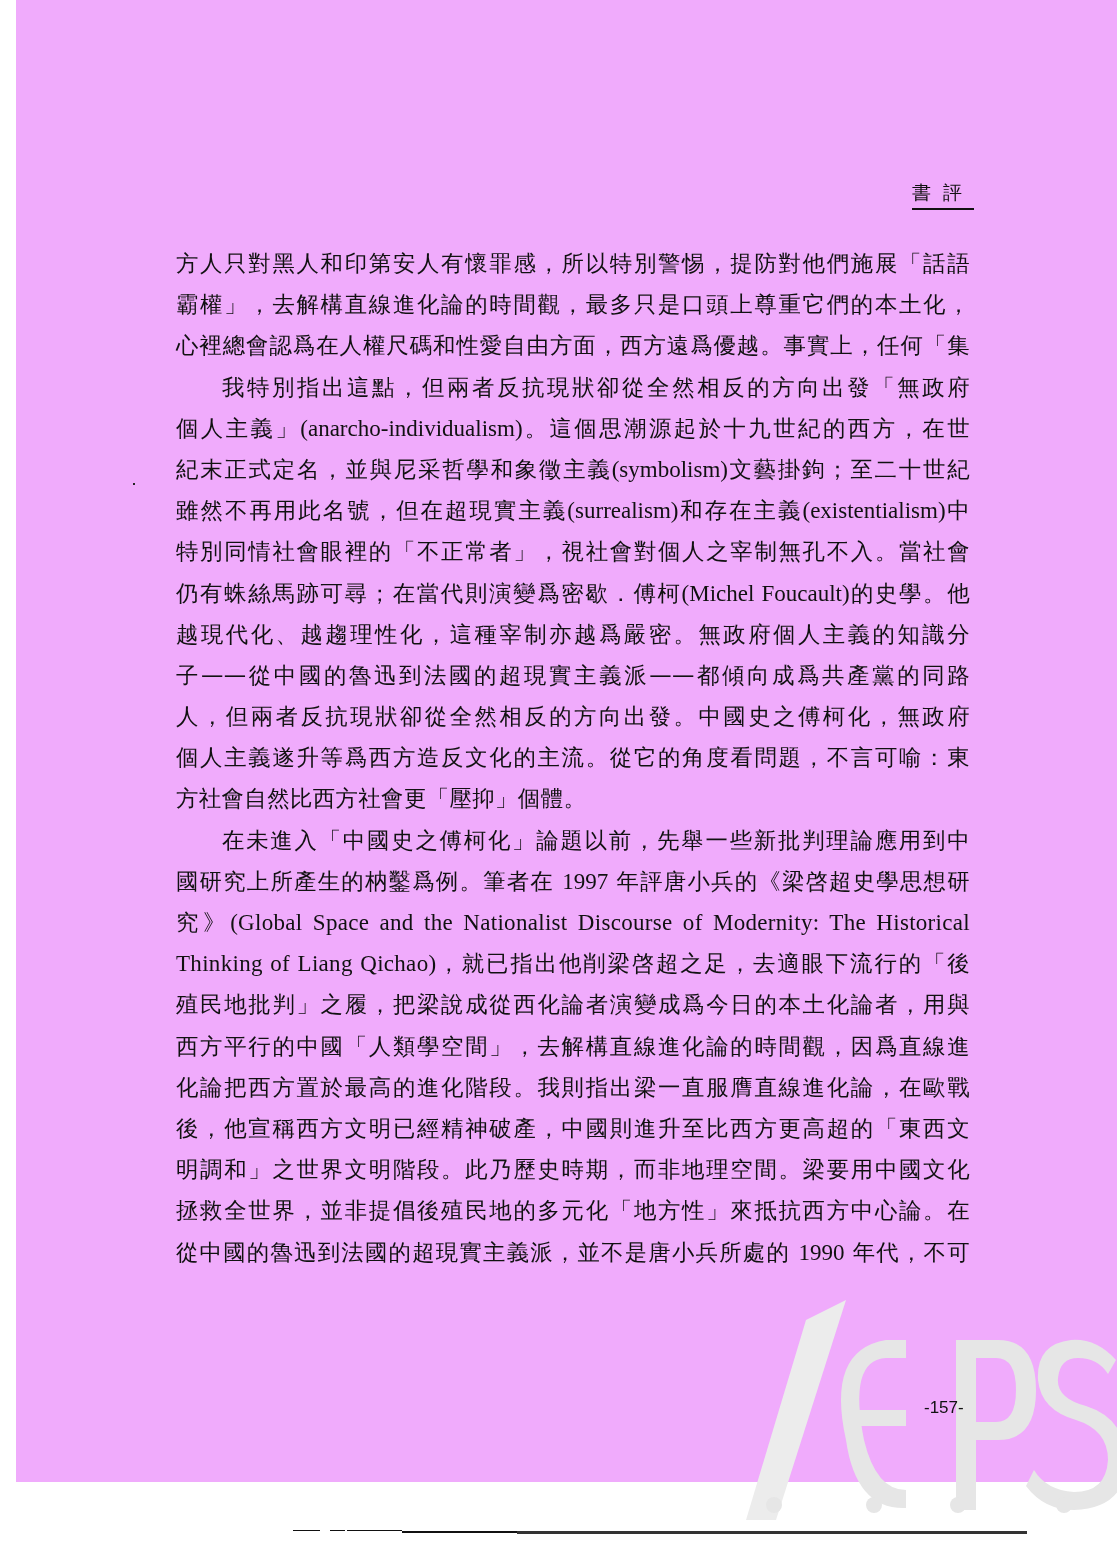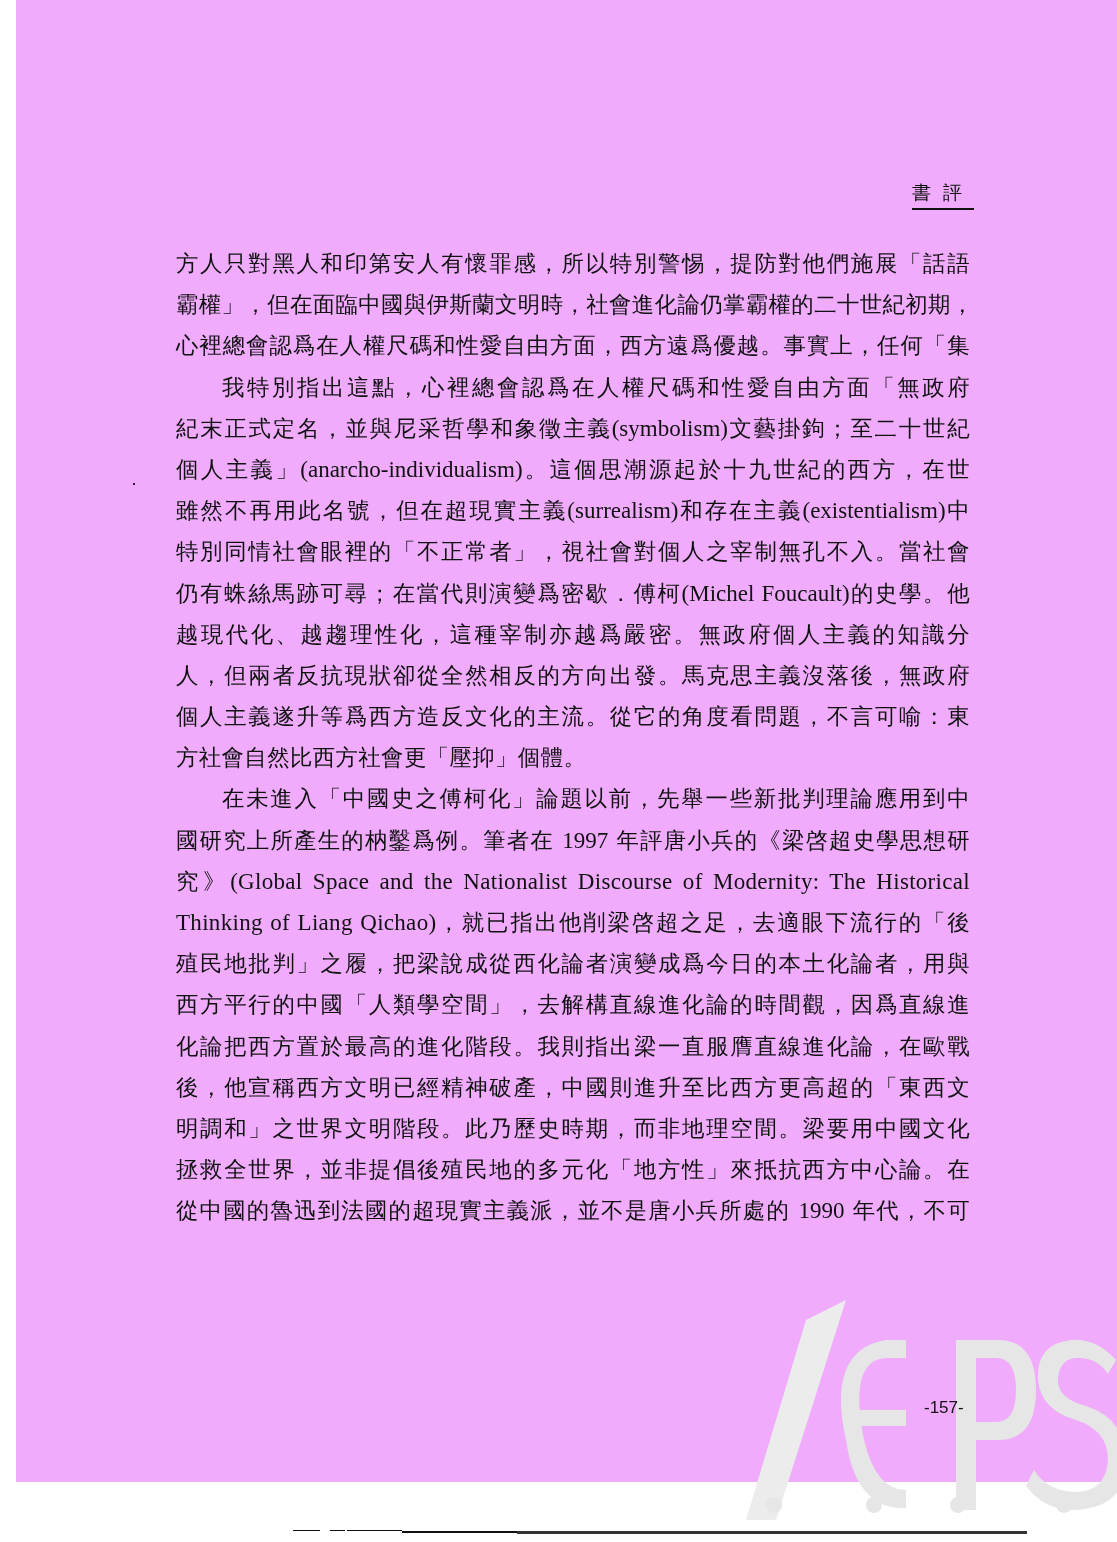--- a/index.html
+++ b/index.html
@@ -139,31 +139,32 @@
     </svg>
   </div>
 
   <div class="running-header">書評</div>
   <div class="running-header-rule"></div>
 
   <div class="speck"></div>
 
   <div class="body-text">
     <div class="line">方人只對黑人和印第安人有懷罪感，所以特別警惕，提防對他們施展「話語</div>
-    <div class="line">霸權」，但在面臨中國與伊斯蘭文明時，社會進化論仍掌霸權的二十世紀初期，</div>
+    <div class="line">霸權」，去解構直線進化論的時間觀，最多只是口頭上尊重它們的本土化，</div>
     <div class="line">心裡總會認爲在人權尺碼和性愛自由方面，西方遠爲優越。事實上，任何「集</div>
 
-    <div class="line indent">我特別指出這點，心裡總會認爲在人權尺碼和性愛自由方面「無政府</div>
+    <div class="line indent">我特別指出這點，但兩者反抗現狀卻從全然相反的方向出發「無政府</div>
+    <div class="line"><span>個人主義」</span><span class="latin">(anarcho-individualism)</span><span>。這個思潮源起於十九世紀的西方，在世</span></div>
     <div class="line"><span>紀末正式定名，並與尼采哲學和象徵主義</span><span class="latin">(symbolism)</span><span>文藝掛鉤；至二十世紀</span></div>
-    <div class="line"><span>個人主義」</span><span class="latin">(anarcho-individualism)</span><span>。這個思潮源起於十九世紀的西方，在世</span></div>
     <div class="line"><span>雖然不再用此名號，但在超現實主義</span><span class="latin">(surrealism)</span><span>和存在主義</span><span class="latin">(existentialism)</span><span>中</span></div>
     <div class="line">特別同情社會眼裡的「不正常者」，視社會對個人之宰制無孔不入。當社會</div>
     <div class="line"><span>仍有蛛絲馬跡可尋；在當代則演變爲密歇．傅柯</span><span class="latin">(Michel Foucault)</span><span>的史學。他</span></div>
     <div class="line">越現代化、越趨理性化，這種宰制亦越爲嚴密。無政府個人主義的知識分</div>
-    <div class="line">人，但兩者反抗現狀卻從全然相反的方向出發。馬克思主義沒落後，無政府</div>
+    <div class="line">子——從中國的魯迅到法國的超現實主義派——都傾向成爲共產黨的同路</div>
+    <div class="line">人，但兩者反抗現狀卻從全然相反的方向出發。中國史之傅柯化，無政府</div>
     <div class="line">個人主義遂升等爲西方造反文化的主流。從它的角度看問題，不言可喻：東</div>
     <div class="line last">方社會自然比西方社會更「壓抑」個體。</div>
 
     <div class="line indent">在未進入「中國史之傅柯化」論題以前，先舉一些新批判理論應用到中</div>
     <div class="line"><span>國研究上所產生的枘鑿爲例。筆者在 </span><span class="latin">1997</span><span> 年評唐小兵的《梁啓超史學思想研</span></div>
     <div class="line"><span>究》</span><span class="italic">(Global Space and the Nationalist Discourse of Modernity: The Historical</span></div>
     <div class="line"><span class="italic">Thinking of Liang Qichao</span><span class="latin">)</span><span>，就已指出他削梁啓超之足，去適眼下流行的「後</span></div>
     <div class="line">殖民地批判」之履，把梁說成從西化論者演變成爲今日的本土化論者，用與</div>
     <div class="line">西方平行的中國「人類學空間」，去解構直線進化論的時間觀，因爲直線進</div>
     <div class="line">化論把西方置於最高的進化階段。我則指出梁一直服膺直線進化論，在歐戰</div>

